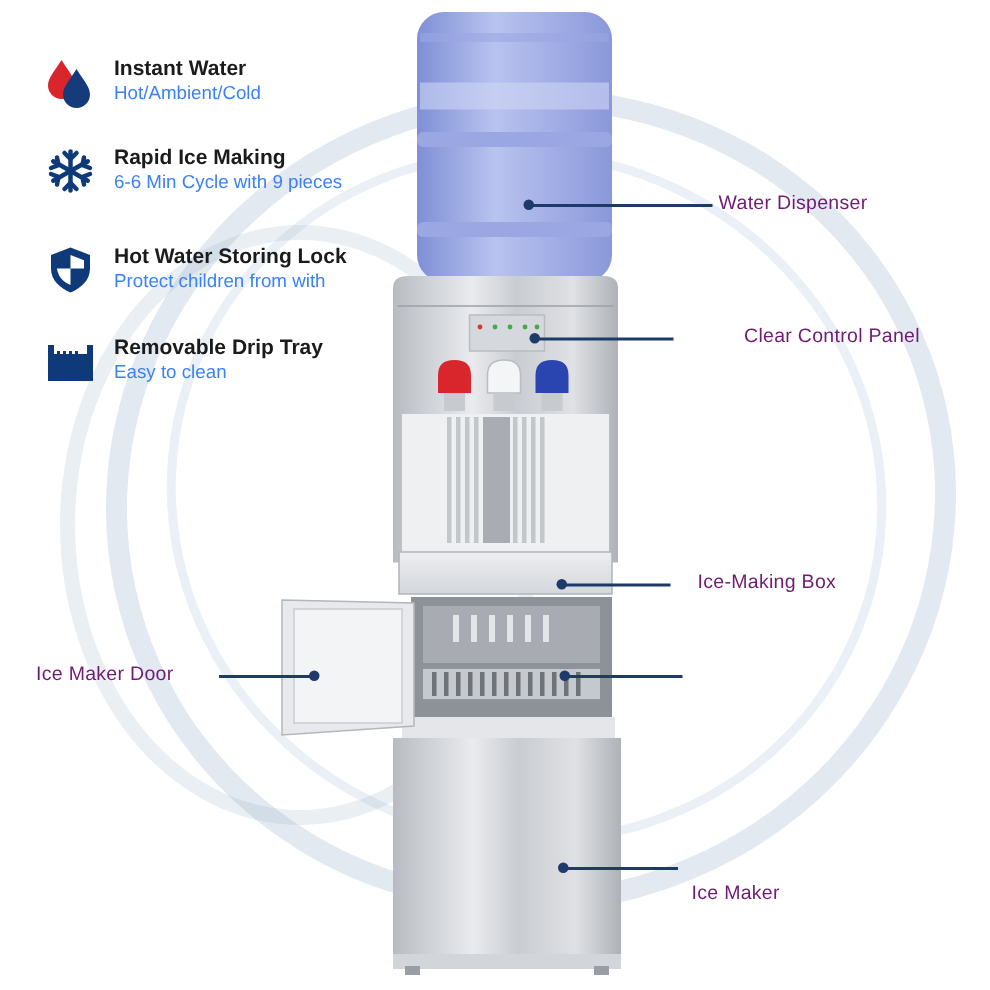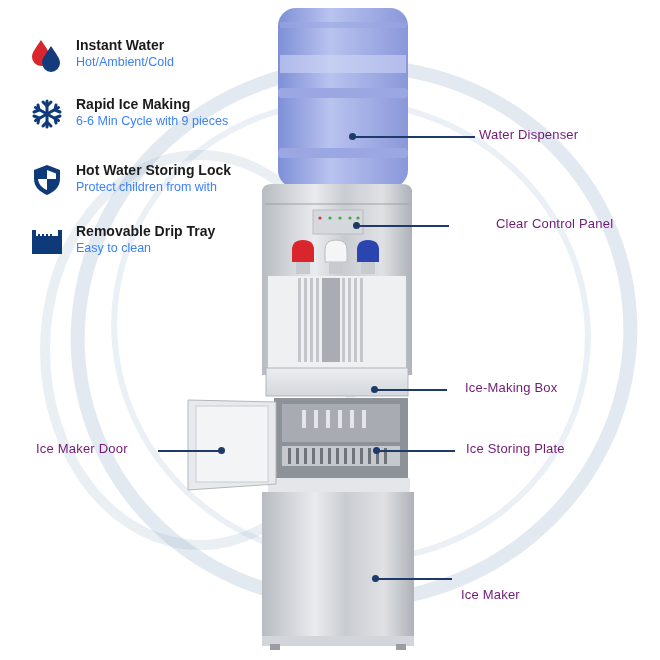--- a/index.html
+++ b/index.html
@@ -200,24 +200,23 @@
 
   <div class="callout" style="left:371px;top:380px;width:260px;">
     <div class="dot" style="left:0;"></div>
     <div class="line" style="left:4px;width:72px;"></div>
     <div class="label" style="left:94px;">Ice-Making Box</div>
   </div>
 
   <div class="callout" style="left:373px;top:441px;width:260px;">
     <div class="dot" style="left:0;"></div>
     <div class="line" style="left:4px;width:78px;"></div>
-    <div class="label" style="left:93px;">Ice Storing Plate</div>
-  </div>
-
-  <div class="callout" style="left:36px;top:441px;width:190px;">
+  </div>
+
+  <div class="callout" style="left:24px;top:441px;width:190px;">
     <div class="label" style="left:0;">Ice Maker Door</div>
     <div class="line" style="left:122px;width:62px;"></div>
     <div class="dot" style="left:182px;"></div>
   </div>
 
   <div class="callout" style="left:372px;top:569px;width:200px;">
     <div class="dot" style="left:0;"></div>
     <div class="line" style="left:4px;width:76px;"></div>
     <div class="label" style="left:89px;margin-top:18px;">Ice Maker</div>
   </div>

